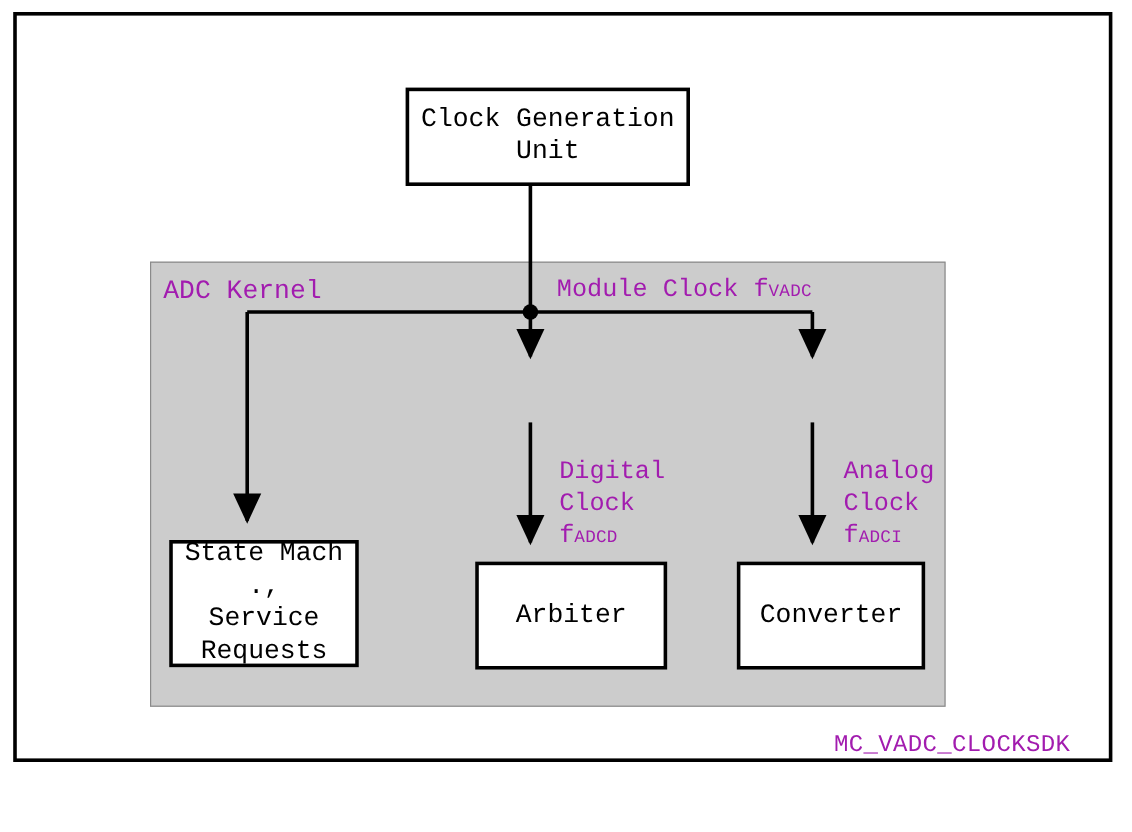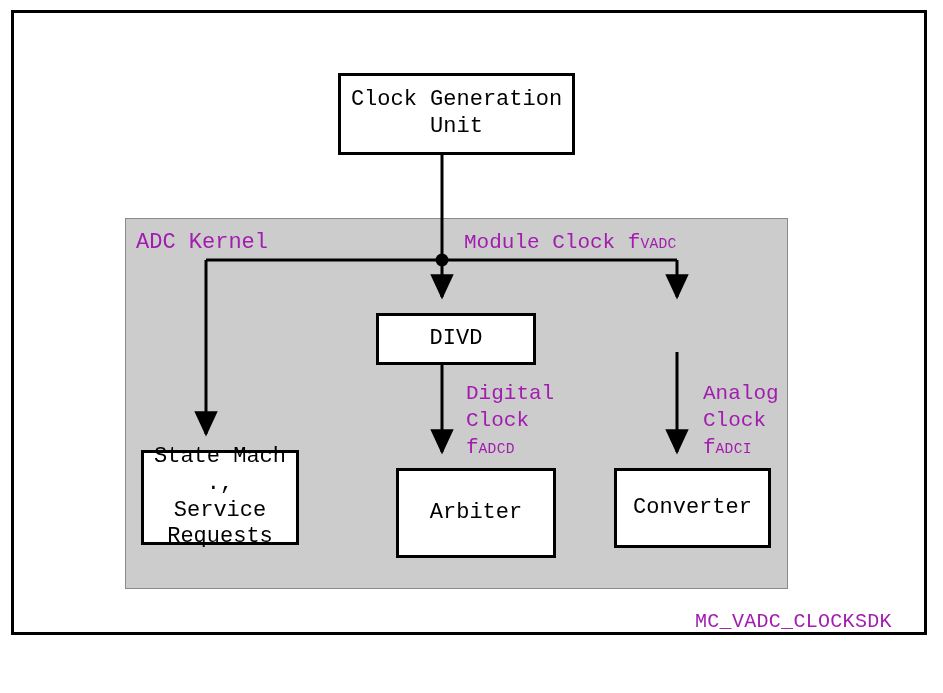--- a/index.html
+++ b/index.html
@@ -64,23 +64,23 @@
     display: block;
     width: 100%;
     padding: 0 4px;
     box-sizing: border-box;
     white-space: pre-line;
   }
 
   #box-cgu   { left: 324px; top: 60px;  width: 237px; height: 82px;  }
   #box-divd  { left: 362px; top: 300px; width: 160px; height: 52px;  }
   #box-diva  { left: 600px; top: 300px; width: 157px; height: 52px;  }
-  #box-sm    { left: 127px; top: 437px; width: 158px; height: 95px; }
+  #box-sm    { left: 127px; top: 437px; width: 158px; height: 106px; }
   #box-arb   { left: 362px; top: 455px; width: 160px; height: 90px; margin-left: 20px;  }
-  #box-conv  { left: 600px; top: 455px; width: 157px; height: 80px;  }
+  #box-conv  { left: 600px; top: 455px; width: 157px; height: 90px;  }
 
   
   .wire-layer {
     position: absolute;
     left: 0;
     top: 0;
     width: 943px;
     height: 693px;
     pointer-events: none;
   }
@@ -157,23 +157,20 @@
       <line x1="442" y1="352" x2="442" y2="452" stroke="#000000" stroke-width="3" marker-end="url(#arrowhead)"></line>
 
       <line x1="677" y1="352" x2="677" y2="452" stroke="#000000" stroke-width="3" marker-end="url(#arrowhead)"></line>
     </svg>
 
     <div class="node-box" id="box-cgu">
       <span class="node-label">Clock Generation
 Unit</span>
     </div>
 
-    <div class="node-box" id="box-divd">
-      <span class="node-label">DIVD</span>
-    </div>
 
 
     <div class="node-box" id="box-sm">
       <span class="node-label">State Mach .,
 Service
 Requests</span>
     </div>
 
     <div class="node-box" id="box-arb">
       <span class="node-label">Arbiter</span>

